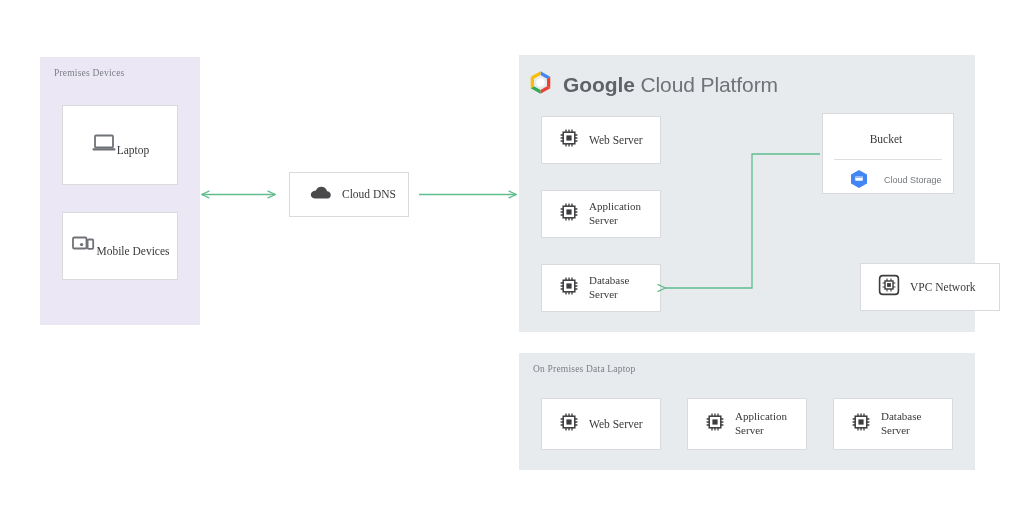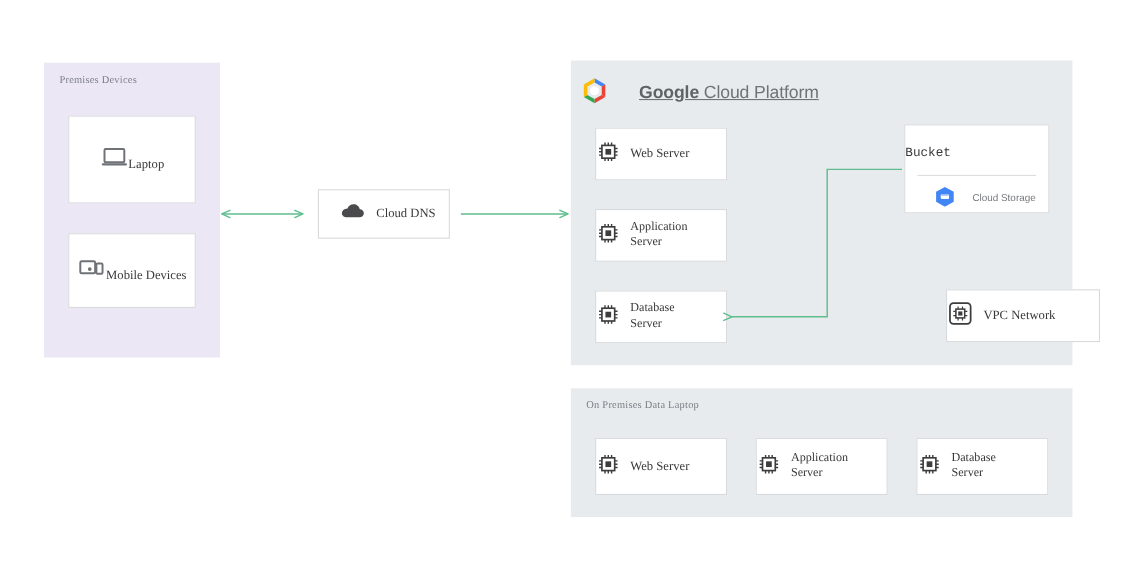--- a/index.html
+++ b/index.html
@@ -25,21 +25,21 @@
   .node{
     position:absolute;box-sizing:border-box;
     background:#ffffff;border:1px solid #d8dadd;
   }
   .node-center{
     display:flex;align-items:center;justify-content:center;
     flex-direction:row;width:100%;height:100%;
   }
   .node-row{
     display:flex;align-items:center;width:100%;height:100%;
-    padding-left:1px;box-sizing:border-box;
+    padding-left:17px;box-sizing:border-box;
   }
   .node-label{
     font-size:11.5px;color:#39393b;line-height:1.25;
     font-family:"Liberation Serif", serif;
   }
   .node-label.small{font-size:11px;}
   .node-row .node-label{margin-left:10px;}
   .node-center .node-label{margin-top:11px;font-size:11.5px;}
 
   
@@ -49,36 +49,36 @@
   #laptop-node{left:62px;top:105px;width:116px;height:80px;}
   #mobile-node{left:62px;top:212px;width:116px;height:68px;}
 
   
   #clouddns-node{left:277px;top:172px;width:120px;height:45px;margin-left:12px;}
   #clouddns-node .node-row{padding-left:20px;}
 
   
   #gcp-header{position:absolute;left:529px;top:70px;display:flex;align-items:center;}
   #gcp-header .gcp-text{
-    margin-left:29px;font-size:16px;color:#6f7276;
-    font-family:"Liberation Sans", sans-serif;letter-spacing:-.1px;text-decoration:underline;
+    margin-left:11px;font-size:21px;color:#6f7276;
+    font-family:"Liberation Sans", sans-serif;letter-spacing:-.1px;
   }
   #gcp-header .gcp-text b{color:#5f6368;font-weight:700;}
 
   
   #gcp-web{left:541px;top:116px;width:120px;height:48px;}
   #gcp-app{left:541px;top:190px;width:120px;height:48px;}
   #gcp-db{left:541px;top:264px;width:120px;height:48px;}
   #vpc-node{left:860px;top:263px;width:140px;height:48px;}
 
   
   #bucket-node{left:822px;top:113px;width:132px;height:81px;}
   #bucket-node .bucket-title{
-    position:absolute;left:0;right:4px;top:19px;text-align:left;
-    font-size:11.5px;color:#39393b;font-family:Liberation Mono, monospace;
+    position:absolute;left:0;right:4px;top:19px;text-align:center;
+    font-size:11.5px;color:#39393b;font-family:Liberation Serif, serif;
   }
   #bucket-node .bucket-divider{
     position:absolute;left:11px;right:11px;top:45px;height:1px;background:#dcdee1;
   }
   #bucket-node .bucket-sub{
     position:absolute;left:11px;top:55px;display:flex;align-items:center;
   }
   #bucket-node .bucket-sub span{
     margin-left:16px;font-size:9px;color:#76797e;
     font-family:"Liberation Sans", sans-serif;

